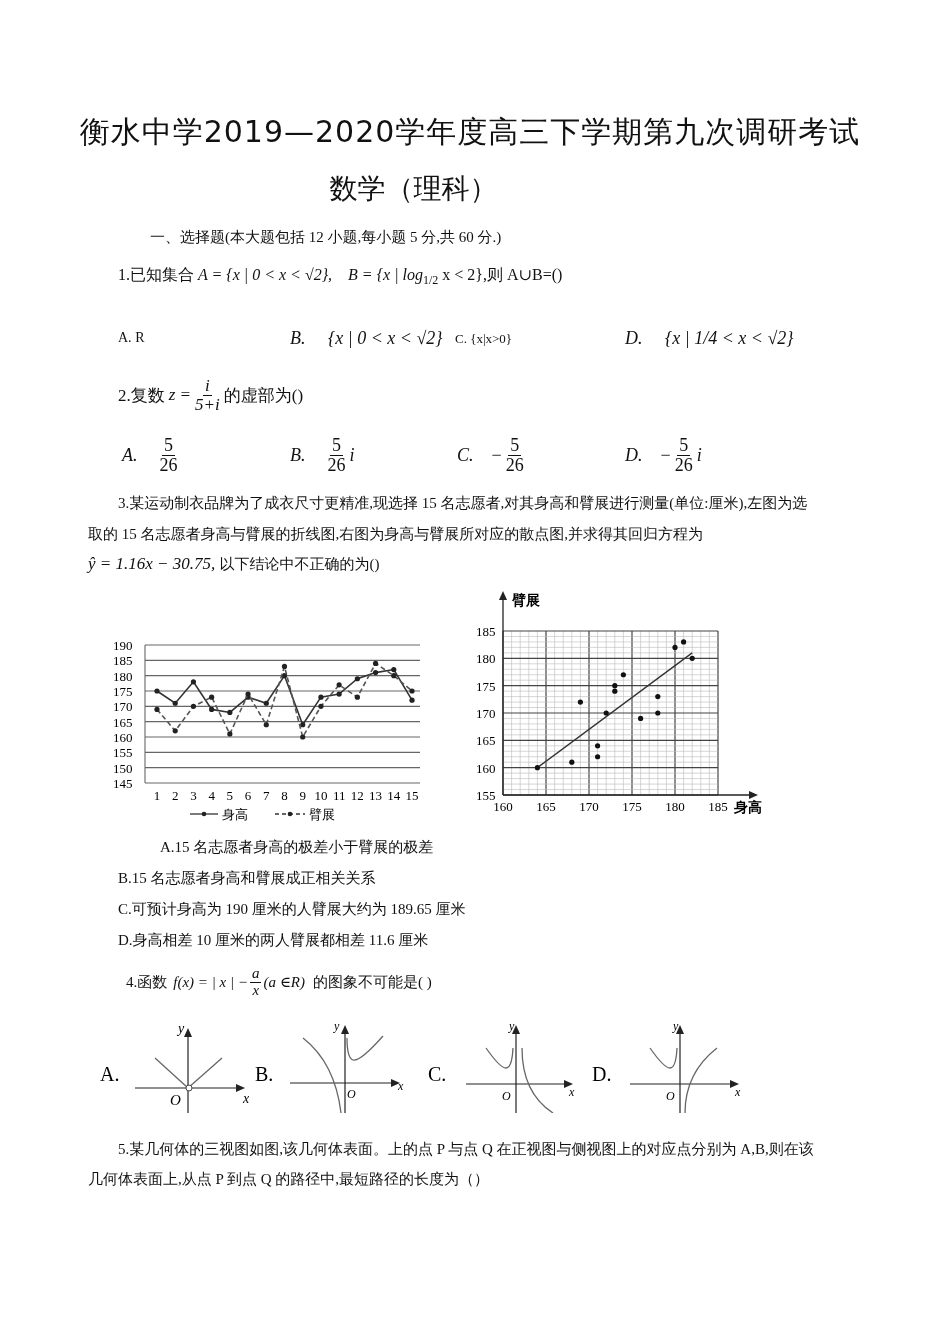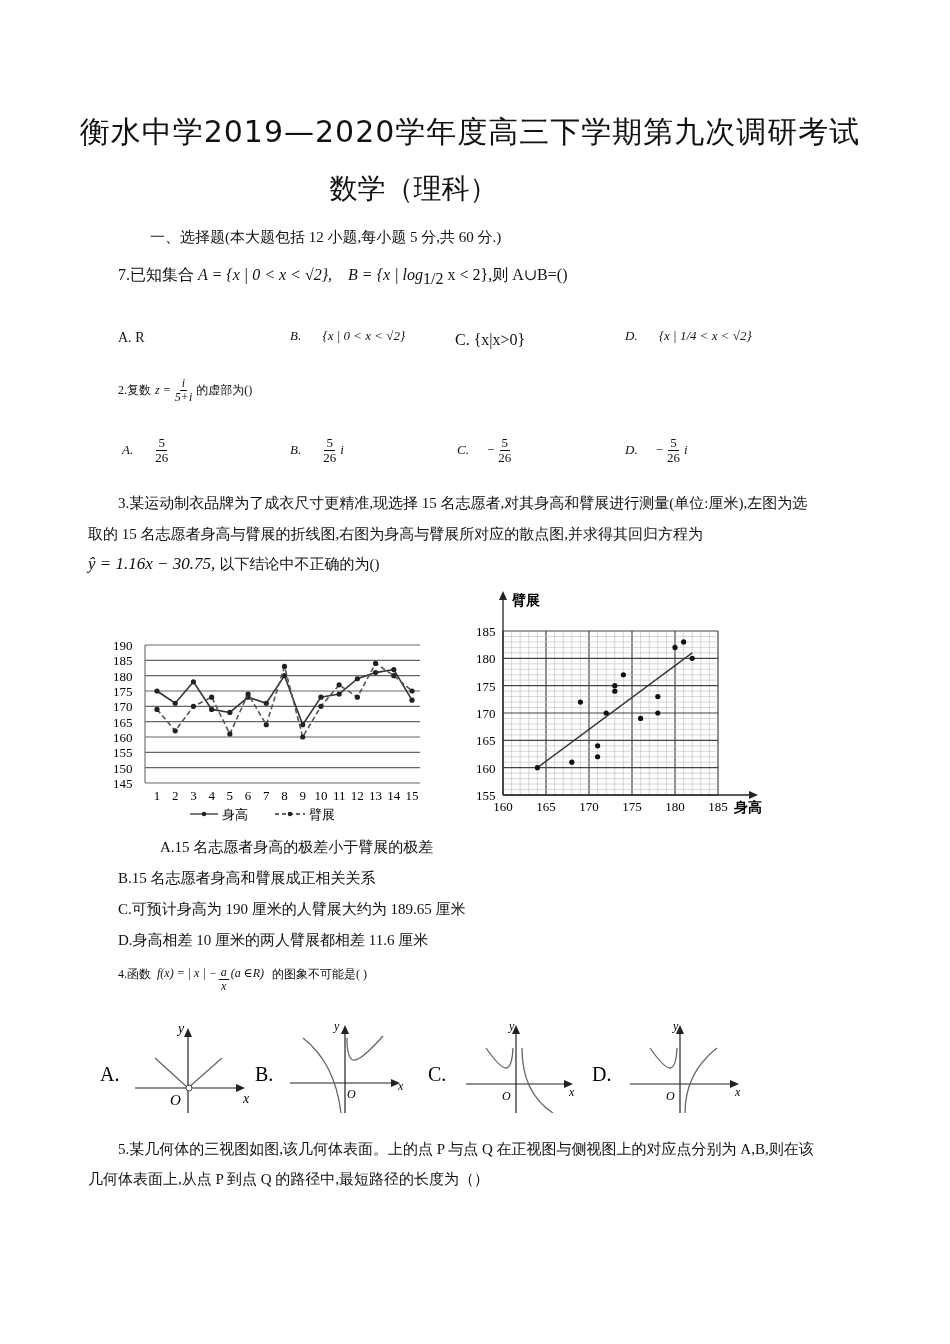--- a/index.html
+++ b/index.html
@@ -5,58 +5,58 @@
   html, body { margin:0; padding:0; background:#ffffff; }
   body { width:950px; height:1344px; position:relative; overflow:hidden; font-family:"Liberation Serif","DejaVu Serif",serif; color:#111; }
   .abs { position:absolute; }
   .title { left:0; width:940px; text-align:center; top:112px; font-size:30px; letter-spacing:1px; font-family:"DejaVu Sans","Liberation Sans",sans-serif; font-weight:500; }
   .subtitle { left:0; width:827px; text-align:center; top:170px; font-size:28px; font-family:"DejaVu Sans","Liberation Sans",sans-serif; }
   .line { font-size:15px; white-space:nowrap; }
   .it { font-style:italic; }
   .frac { display:inline-flex; flex-direction:column; align-items:center; vertical-align:middle; line-height:1.05; margin:0 2px; }
   .frac .num { border-bottom:1px solid #111; padding:0 2px; }
   .frac .den { padding:0 2px; }
-  .opt { font-size:13px; }
+  .opt { font-size:18px; }
   .opt-label { font-style:italic; margin-right:18px; }
   svg text { font-family:"Liberation Serif","DejaVu Serif",serif; }
 </style>
 </head>
 <body>
 
 <div class="abs title">衡水中学2019—2020学年度高三下学期第九次调研考试</div>
 <div class="abs subtitle">数学（理科）</div>
 
 <div class="abs line" style="left:118px;top:228px;margin-left:32px;">一、选择题(本大题包括 12 小题,每小题 5 分,共 60 分.)</div>
 
 <div class="abs line" style="left:118px;top:265px;font-size:16px;">
-  <span>7.已知集合</span>
+  <span>1.已知集合</span>
   <span class="it">A = {x | 0 &lt; x &lt; √2},</span>
   &nbsp;&nbsp;
-  <span class="it">B = {x | log</span><sub style="font-size:16px;">1/2</sub>
+  <span class="it">B = {x | log</span><sub style="font-size:12px;">1/2</sub>
   <span>x &lt; 2},则 A∪B=()</span>
 </div>
 
 <div class="abs opt" style="left:118px;top:330px;font-size:14px;text-align:center;">
   <span>A.</span>
   <span>R</span>
 </div>
 <div class="abs opt" style="left:290px;top:328px;">
   <span class="opt-label">B.</span>
   <span class="it">{x | 0 &lt; x &lt; √2}</span>
 </div>
-<div class="abs opt" style="left:455px;top:331px;font-size:16px;">
+<div class="abs opt" style="left:455px;top:331px;font-size:13px;">
   <span>C.</span>
   <span>{x|x&gt;0}</span>
 </div>
 <div class="abs opt" style="left:625px;top:328px;">
   <span class="opt-label">D.</span>
   <span class="it">{x | 1/4 &lt; x &lt; √2}</span>
 </div>
 
-<div class="abs line" style="left:118px;top:377px;font-size:12px;display:flex;align-items:center;">
+<div class="abs line" style="left:118px;top:377px;font-size:17px;display:flex;align-items:center;">
   <span>2.复数</span>
   <span class="it" style="margin-left:4px;">z =</span>
   <span class="frac it">
     <span class="num">i</span>
     <span class="den">5+i</span>
   </span>
   <span>的虚部为()</span>
 </div>
 
 <div class="abs opt" style="left:122px;top:436px;display:flex;align-items:center;">
@@ -286,21 +286,21 @@
   <polygon points="296,207 287,203 287,211" fill="#222"></polygon>
   <text x="50" y="17" font-size="14" font-weight="bold">臂展</text>
   <text x="272" y="224" font-size="14" font-weight="bold">身高</text>
 </svg>
 
 <div class="abs line" style="left:118px;top:838px;margin-left:42px;">A.15 名志愿者身高的极差小于臂展的极差</div>
 <div class="abs line" style="left:118px;top:869px;">B.15 名志愿者身高和臂展成正相关关系</div>
 <div class="abs line" style="left:118px;top:900px;">C.可预计身高为 190 厘米的人臂展大约为 189.65 厘米</div>
 <div class="abs line" style="left:118px;top:931px;">D.身高相差 10 厘米的两人臂展都相差 11.6 厘米</div>
 
-<div class="abs line" style="left:118px;top:966px;font-size:12px;display:flex;">
+<div class="abs line" style="left:126px;top:966px;font-size:15px;display:flex;align-items:center;">
   <span>4.函数</span>
   <span class="it" style="margin-left:6px;font-style:italic;">f(x) = | x | −</span>
   <span class="frac it">
       <span class="num">a</span>
       <span class="den">x</span>
     </span>
   <span class="it">(a ∈R)</span>
   <span style="margin-left:8px;">的图象不可能是( )</span>
 </div>
 

